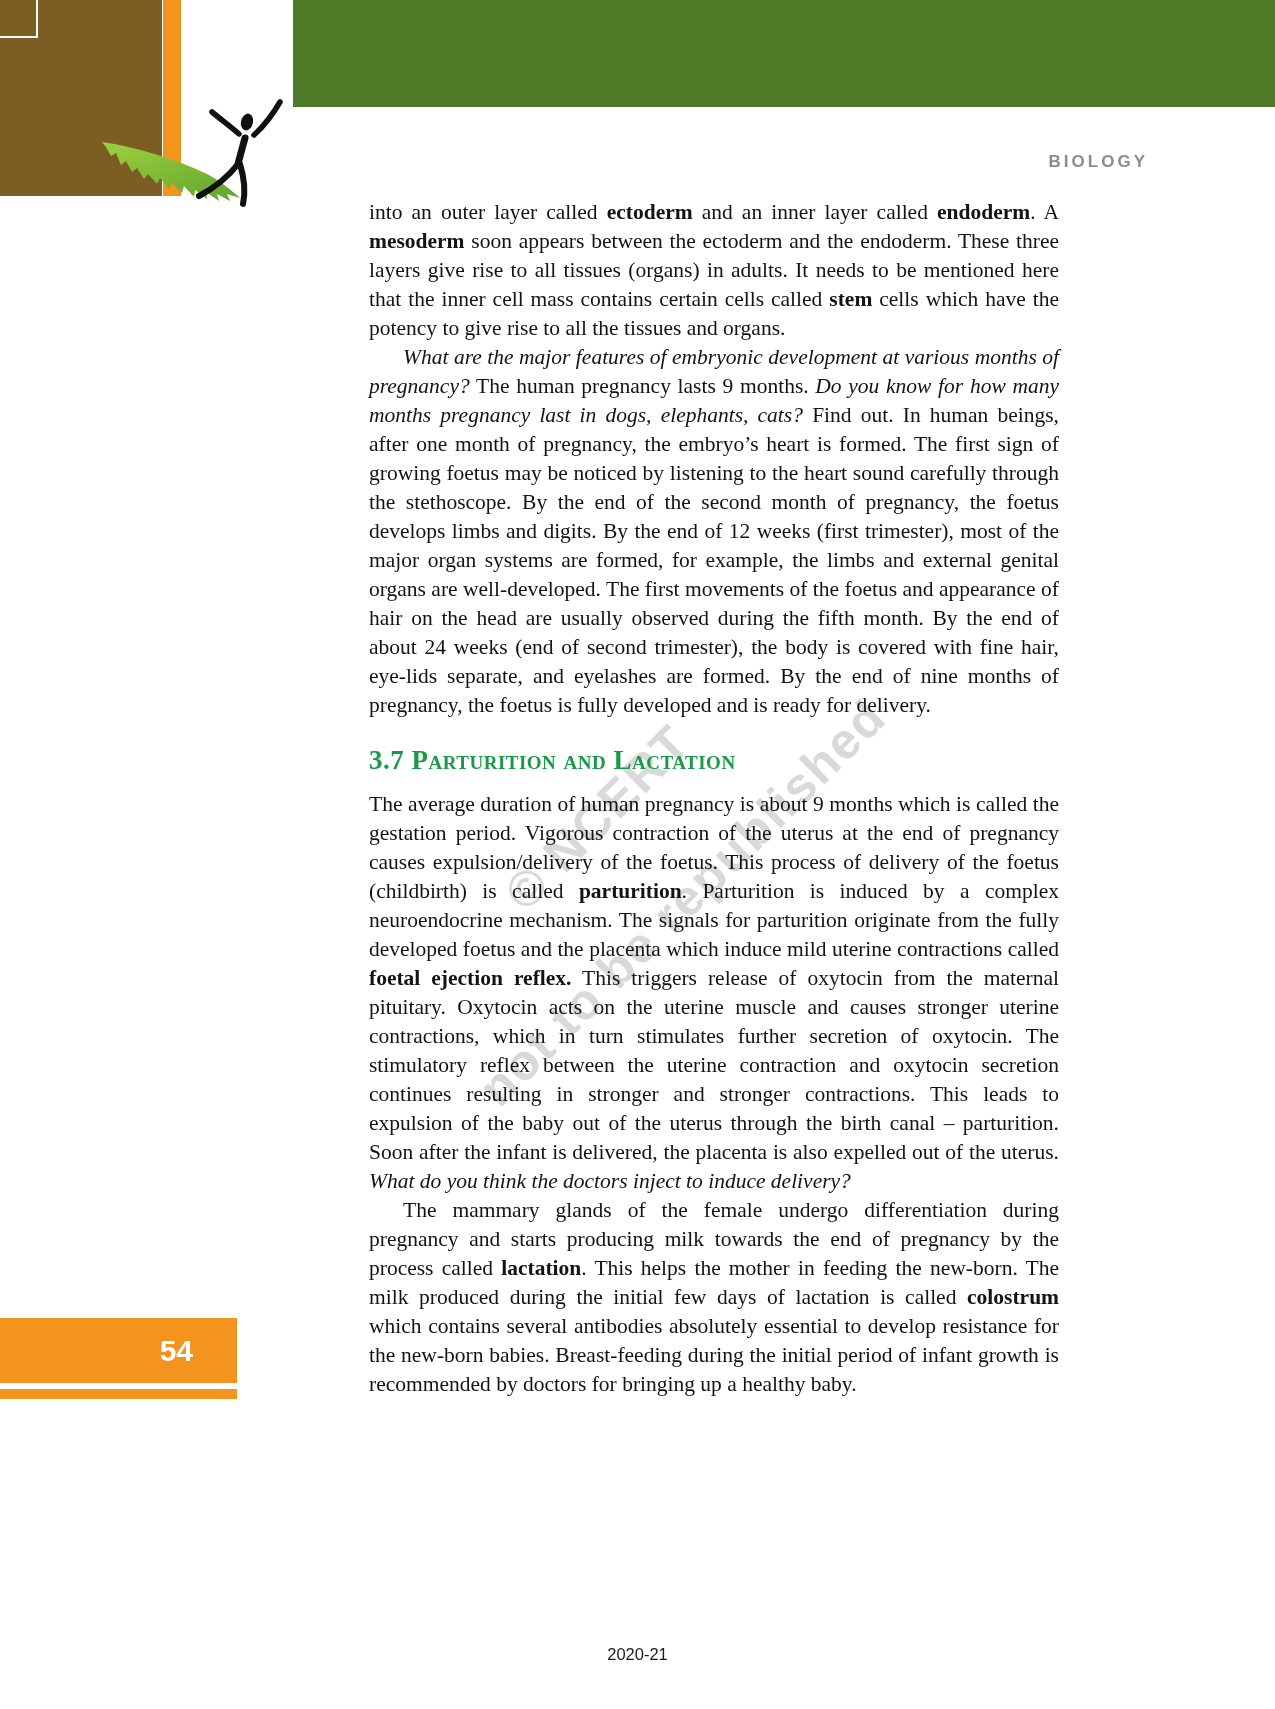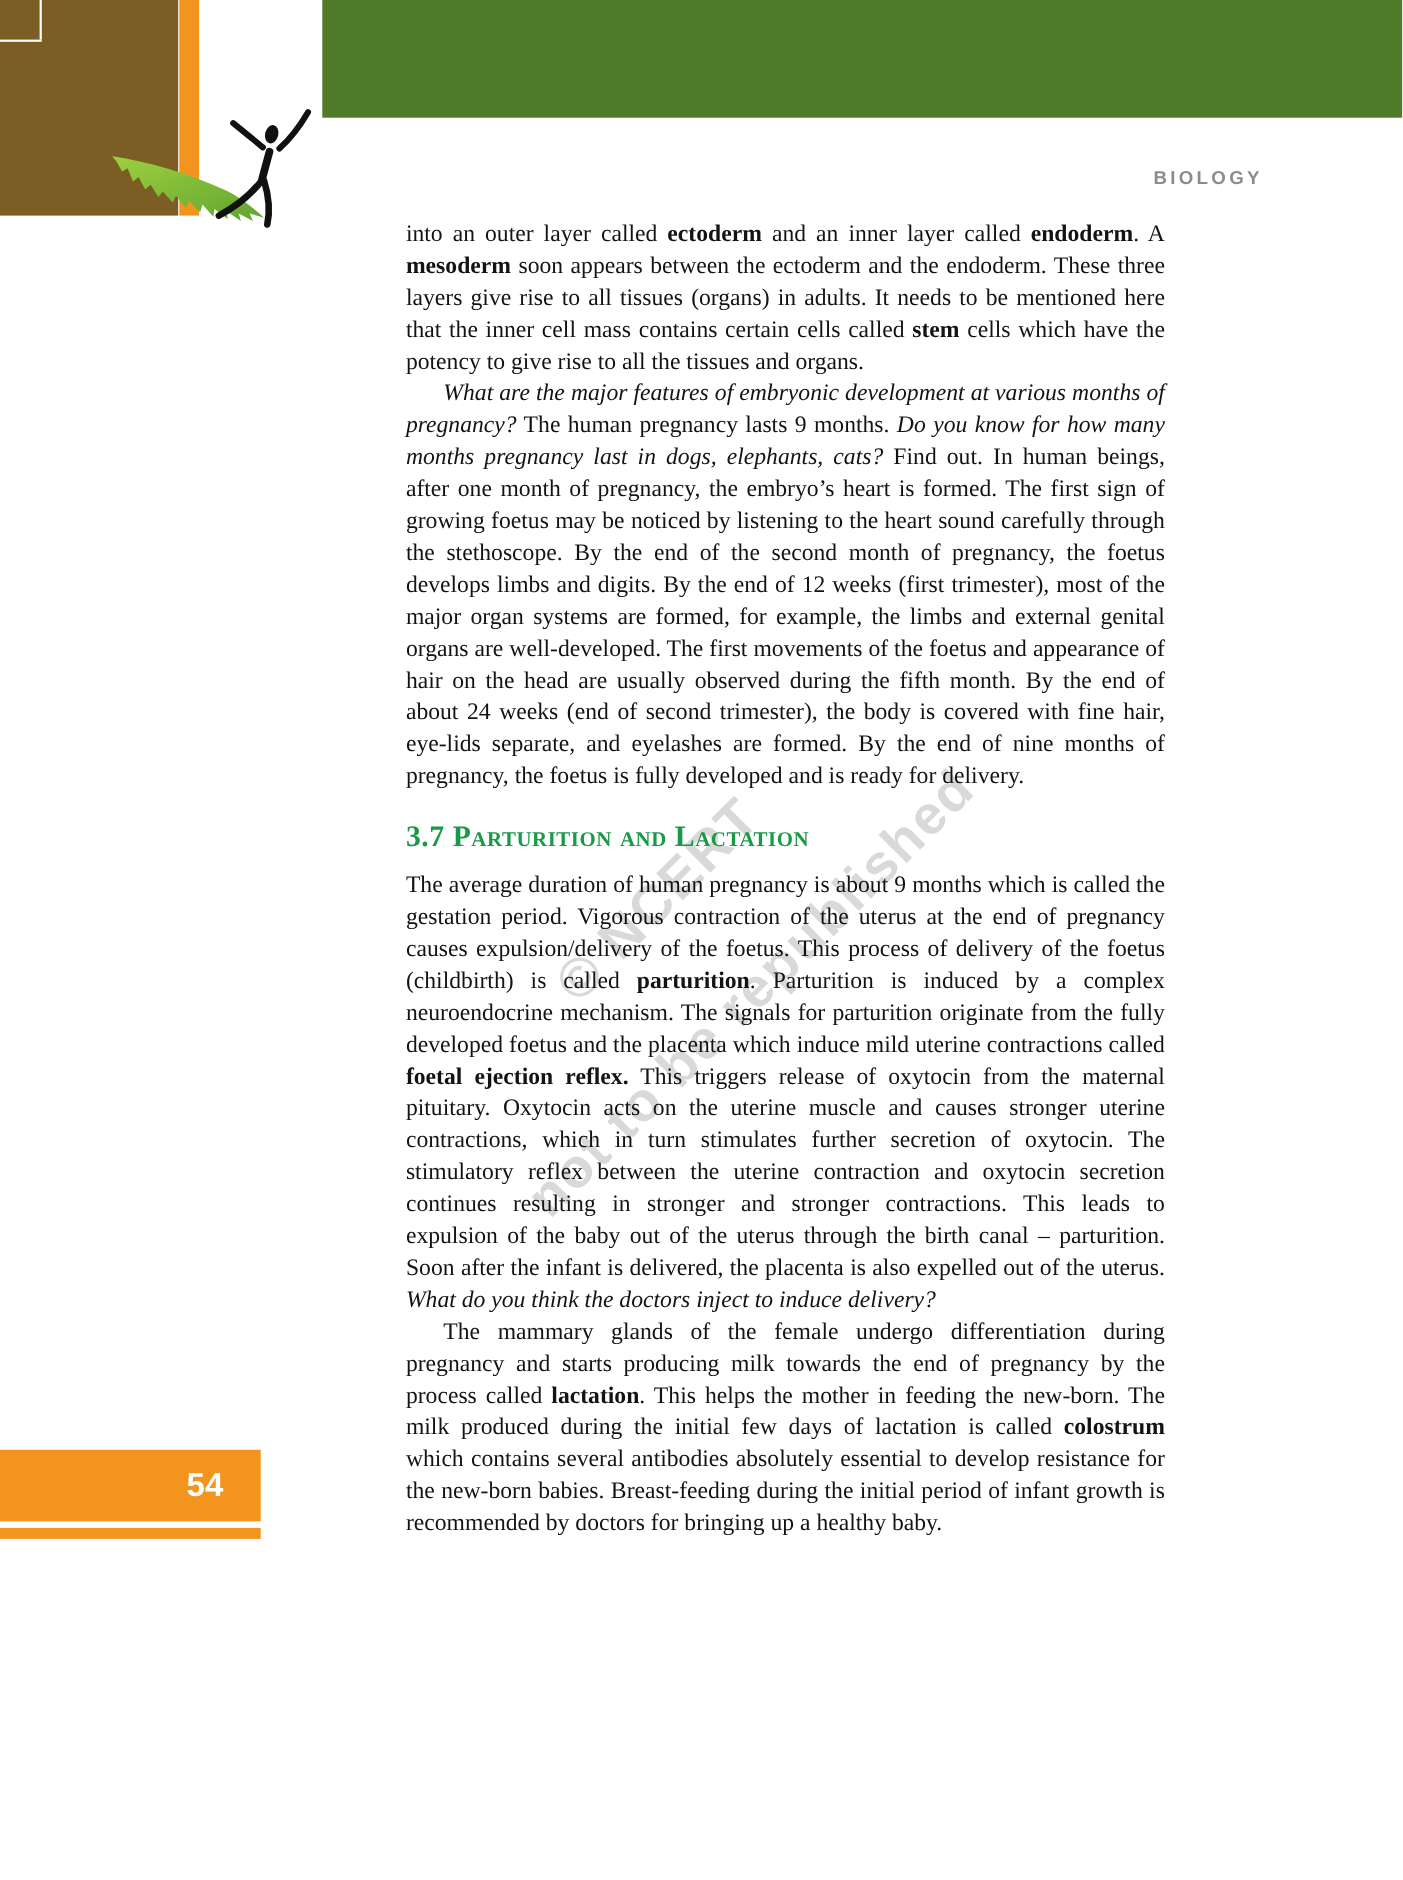--- a/index.html
+++ b/index.html
@@ -99,21 +99,21 @@
   .page-badge {
     position: absolute; left: 0; top: 1318px;
     width: 237px; height: 65px;
     background: #f3941e;
     color: #ffffff;
     font-family: "Liberation Sans", sans-serif;
     font-weight: bold;
     font-size: 30px;
     line-height: 65px;
     text-align: right;
-    padding-right: 34px;
+    padding-right: 44px;
     box-sizing: border-box;
   }
   .page-badge-strip {
     position: absolute; left: 0; top: 1389px;
     width: 237px; height: 10px;
     background: #f3941e;
   }
 
   
   .footer {
@@ -173,14 +173,15 @@
     <p class="para"><span class="run-r">into an outer layer called </span><span class="run-b">ectoderm</span><span class="run-r"> and an inner layer called </span><span class="run-b">endoderm</span><span class="run-r">. A </span><span class="run-b">mesoderm</span><span class="run-r"> soon appears between the ectoderm and the endoderm. These three layers give rise to all tissues (organs) in adults. It needs to be mentioned here that the inner cell mass contains certain cells called </span><span class="run-b">stem</span><span class="run-r"> cells which have the potency to give rise to all the tissues and organs.</span></p>
     <p class="para indent"><span class="run-i">What are the major features of embryonic development at various months of pregnancy?</span><span class="run-r">  The human pregnancy lasts 9 months. </span><span class="run-i">Do you know for  how many months pregnancy last in dogs, elephants, cats?</span><span class="run-r"> Find out. In human beings, after one month of pregnancy, the embryo’s heart is formed. The first sign of growing foetus may be noticed by listening to the  heart sound carefully through the stethoscope. By the end of the second month of pregnancy, the foetus develops limbs and digits. By the end of 12 weeks (first trimester), most of the major organ systems are formed, for example, the limbs and external genital organs are well-developed. The first movements of the foetus and appearance of hair on the head are usually observed during the fifth month. By the end of about 24 weeks (end of second trimester), the body is covered with fine hair, eye-lids separate, and eyelashes are formed.  By the end of nine months of pregnancy, the foetus is fully developed and is ready for delivery.</span></p>
     <h2 class="section-heading">3.7 Parturition and Lactation</h2>
     <p class="para"><span class="run-r">The average duration of human pregnancy is about 9 months which is called the gestation period. Vigorous contraction of the uterus at the end of pregnancy causes expulsion/delivery of the foetus. This process of delivery of the foetus (childbirth) is called </span><span class="run-b">parturition</span><span class="run-r">. Parturition is induced by a complex neuroendocrine mechanism. The signals for parturition originate from the fully developed foetus and the placenta which induce mild uterine contractions called </span><span class="run-b">foetal ejection reflex.</span><span class="run-r"> This triggers release of oxytocin from the maternal pituitary. Oxytocin acts on the uterine muscle and causes stronger uterine contractions, which in turn stimulates further secretion of oxytocin. The stimulatory reflex between the uterine contraction and oxytocin secretion continues resulting in stronger and stronger contractions. This leads to expulsion of the baby out of the uterus through the birth canal – parturition. Soon after the infant is delivered, the placenta is also expelled out of the uterus. </span><span class="run-i">What do you think  the doctors inject to induce delivery?</span></p>
     <p class="para indent"><span class="run-r">The mammary glands of the female undergo differentiation during pregnancy and starts producing milk towards the end of pregnancy by the process called </span><span class="run-b">lactation</span><span class="run-r">. This helps the mother in feeding the new-born. The milk produced during the initial few days of lactation is called </span><span class="run-b">colostrum</span><span class="run-r"> which contains several antibodies absolutely essential to develop resistance for the new-born babies. Breast-feeding during the initial period of infant growth is recommended by doctors for bringing up a healthy baby.</span></p>
   </div>
 
   <div class="page-badge">54</div>
   <div class="page-badge-strip"></div>
 
+  <div class="footer">2020-21</div>
 
 </div>
 
 </body></html>

